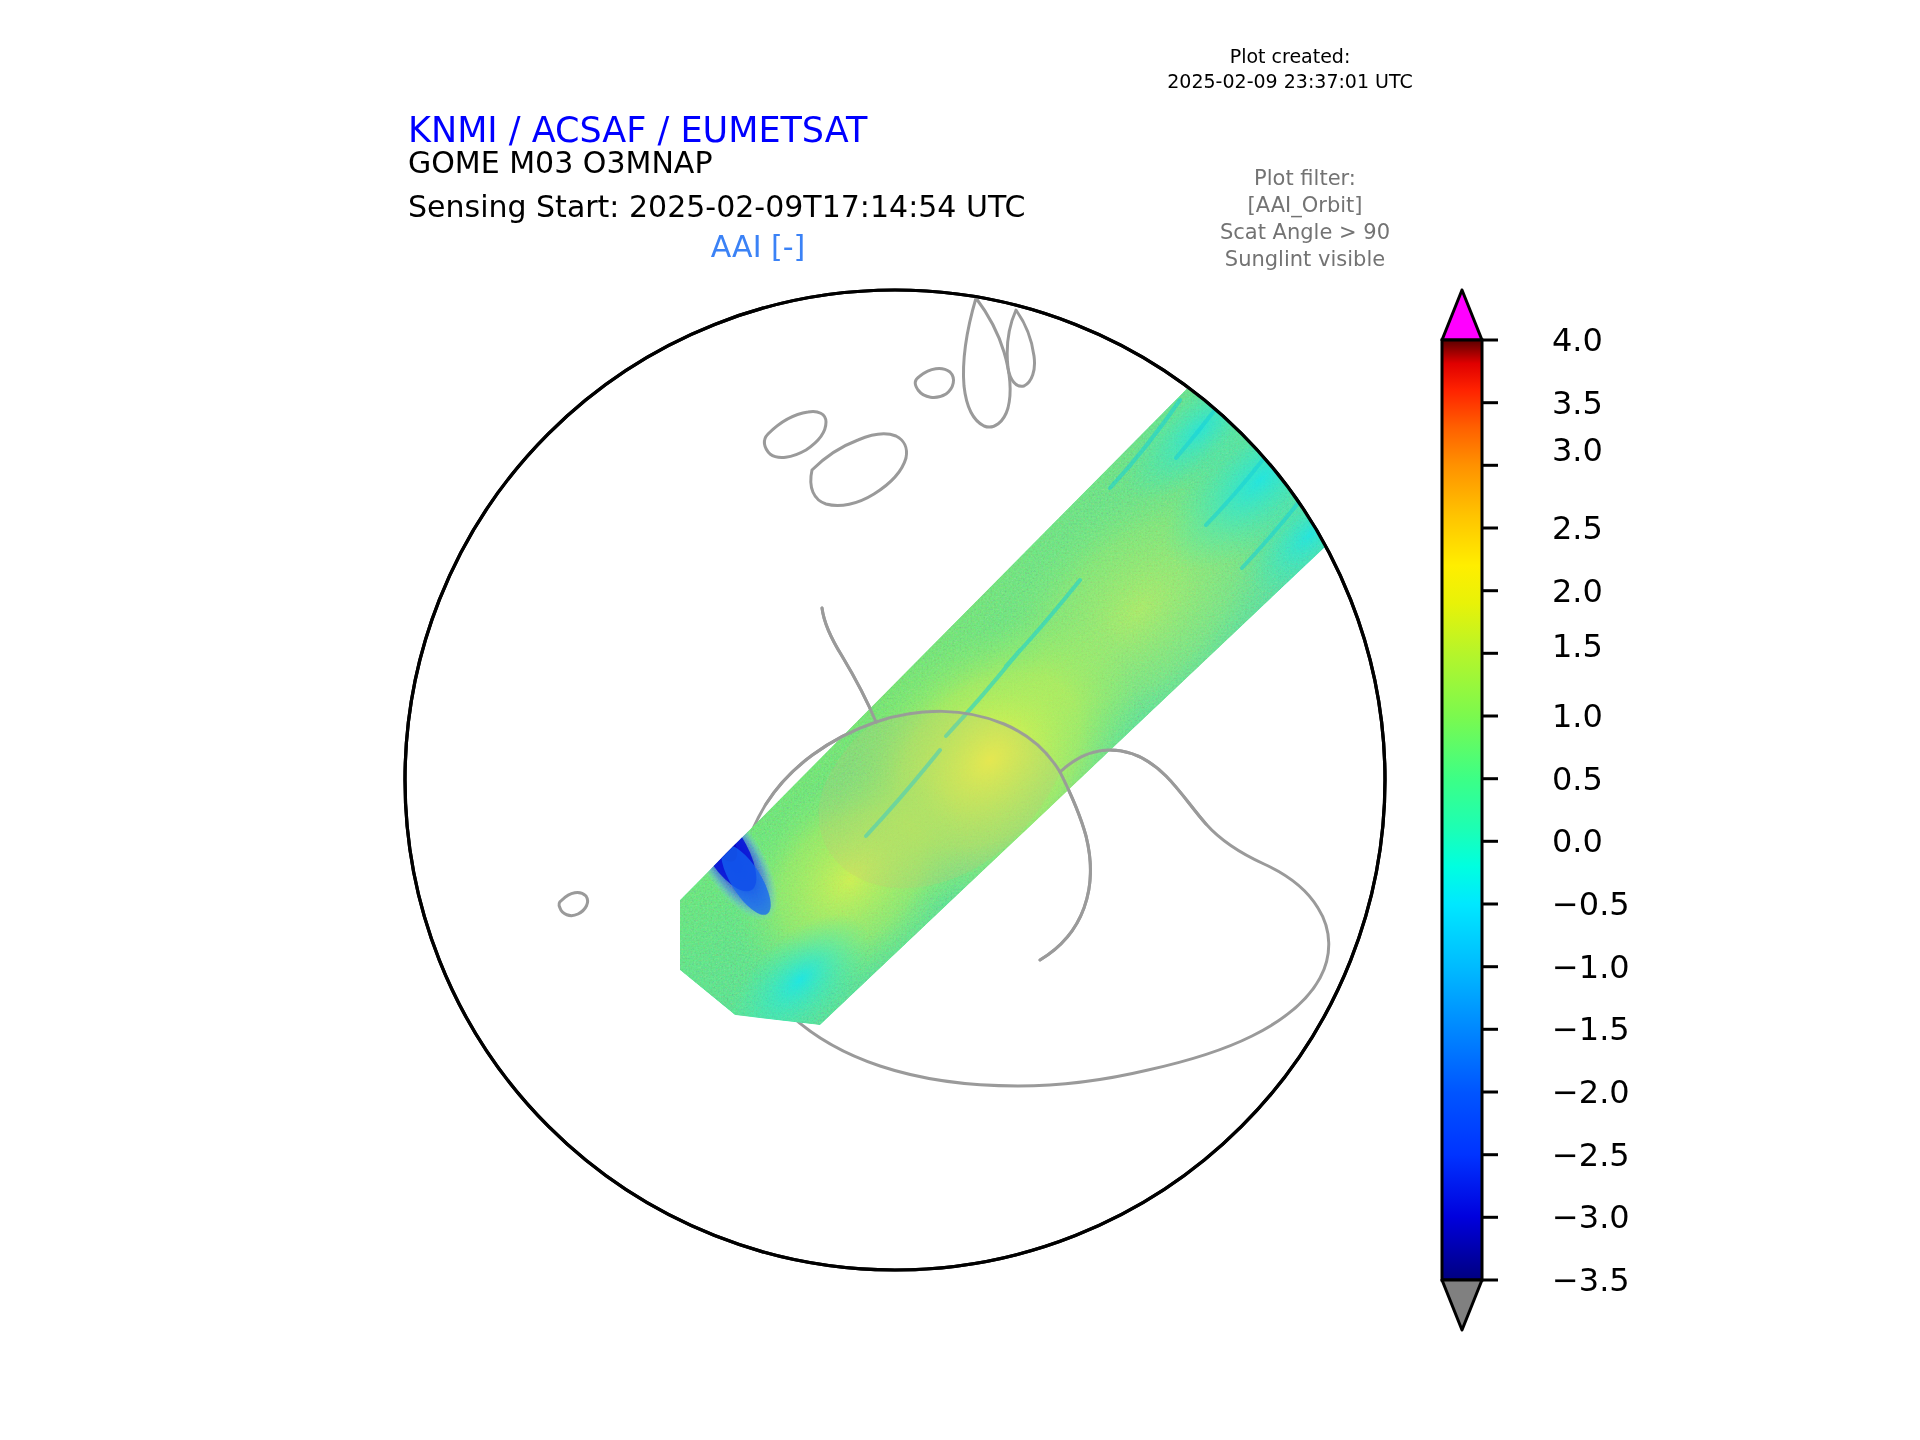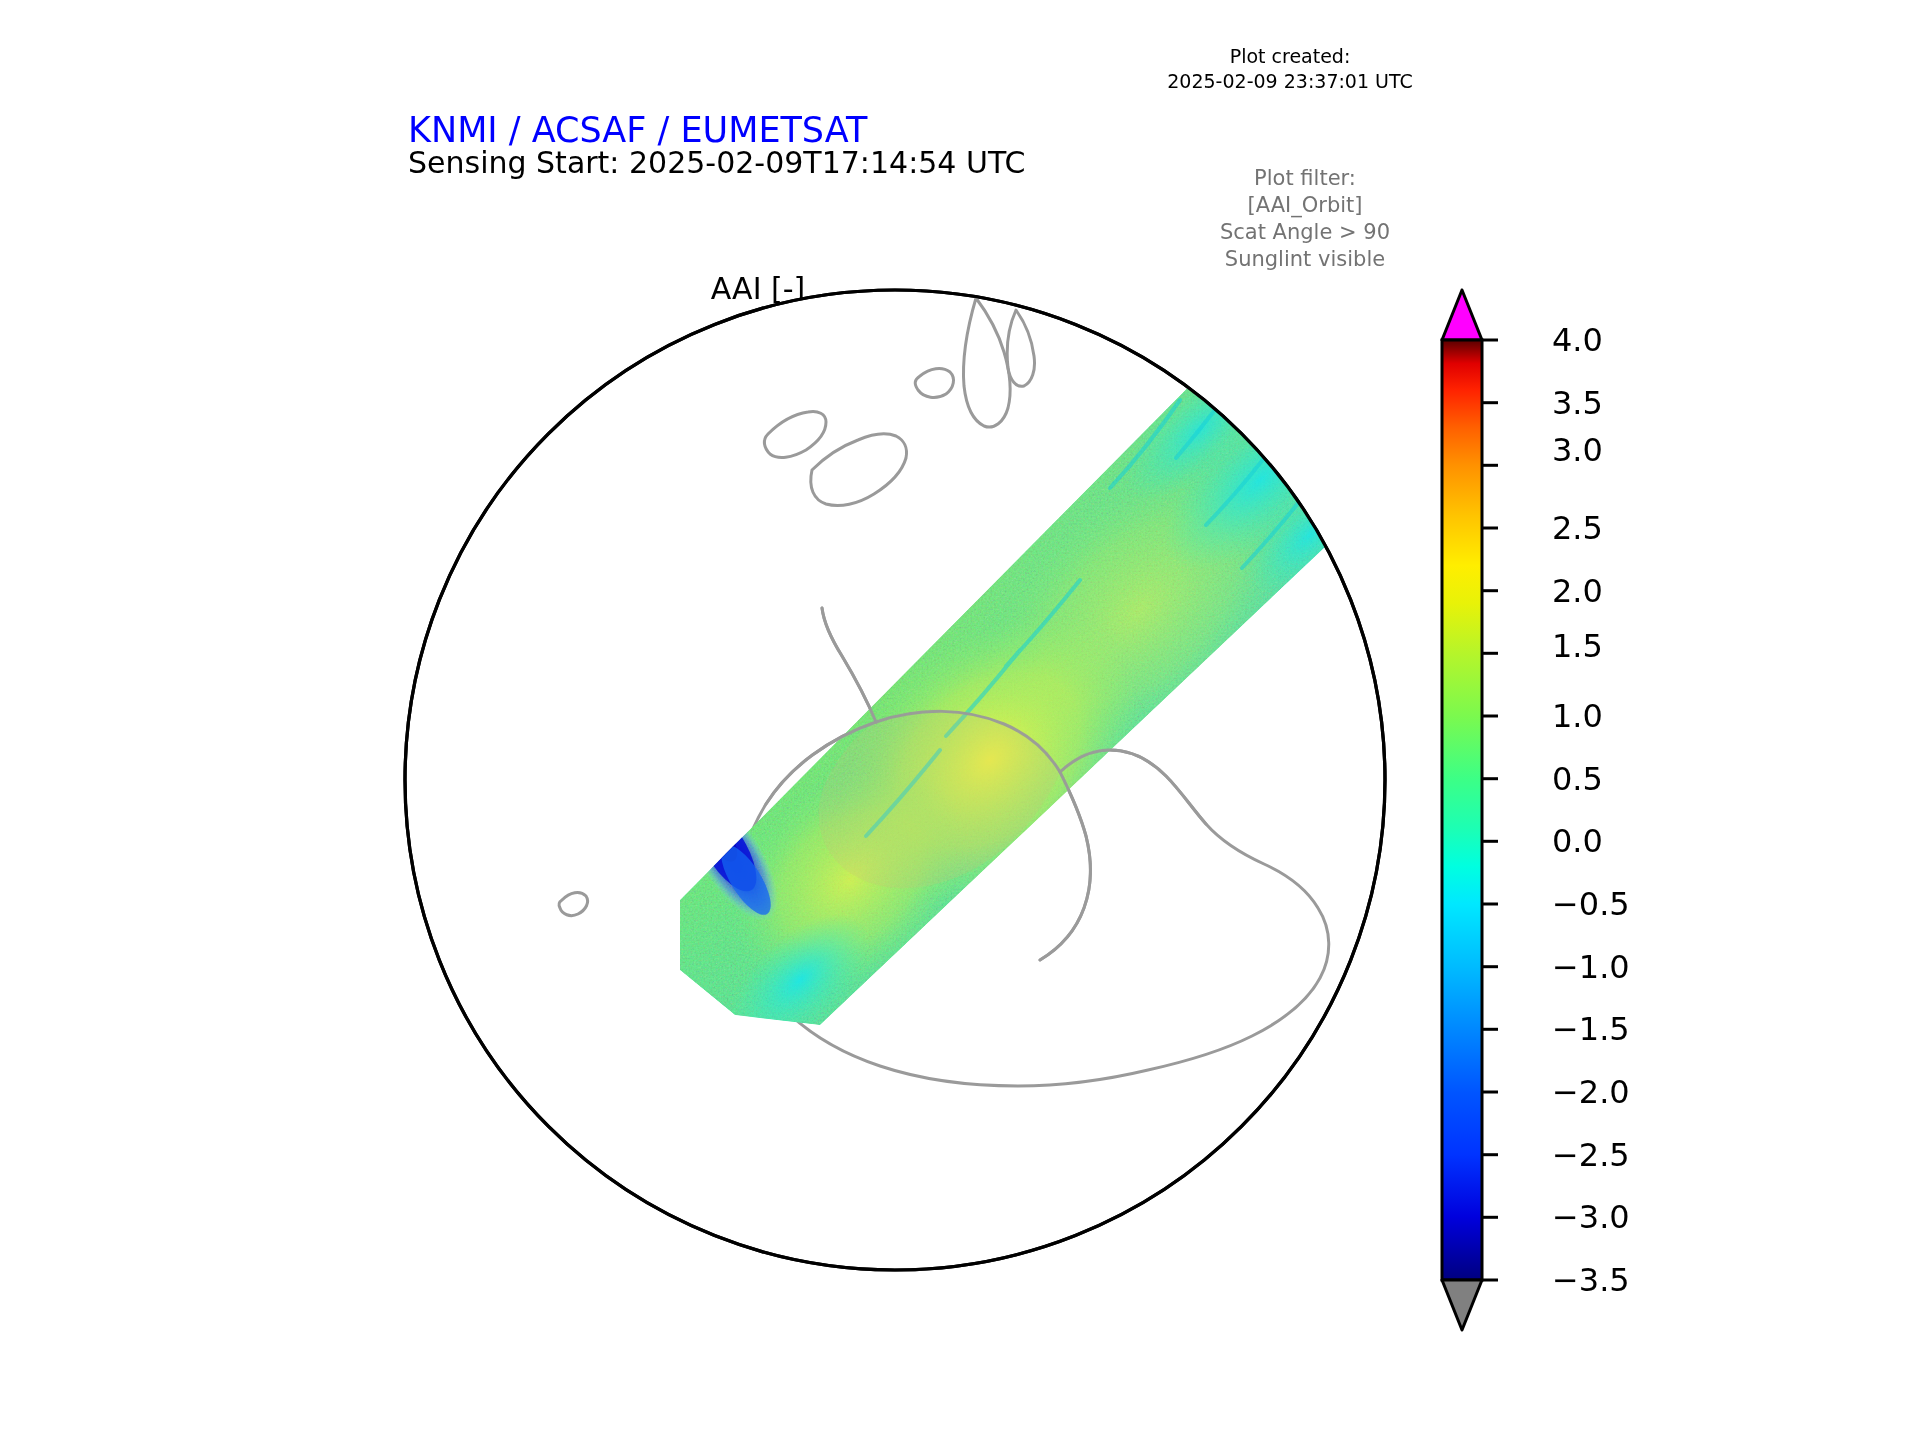--- a/index.html
+++ b/index.html
@@ -46,22 +46,21 @@
     color: #000000;
     white-space: nowrap;
   }
   #variable-title {
     position: absolute;
     left: 408px;
     top: 229px;
     width: 700px;
     text-align: center;
     font-size: 30px;
-    color: #000000;
-    margin-top: 42px;
+    color: #3b82f6;
   }
   #plot-filter-block {
     position: absolute;
     left: 1160px;
     top: 165px;
     width: 290px;
     text-align: center;
     font-size: 21px;
     line-height: 27px;
     color: #737373;
@@ -109,20 +108,21 @@
 <body>
 
 <div id="agency-title">KNMI / ACSAF / EUMETSAT</div>
 
 <div id="plot-created-block">
   <div>Plot created:</div>
   <div>2025-02-09 23:37:01 UTC</div>
 </div>
 
 <div id="product-title-block">
+  <div>GOME M03 O3MNAP</div>
   <div>Sensing Start: 2025-02-09T17:14:54 UTC</div>
 </div>
 
 <div id="variable-title">AAI [-]</div>
 
 <div id="plot-filter-block">
   <div>Plot filter:</div>
   <div>[AAI_Orbit]</div>
   <div>Scat Angle &gt; 90</div>
   <div>Sunglint visible</div>

